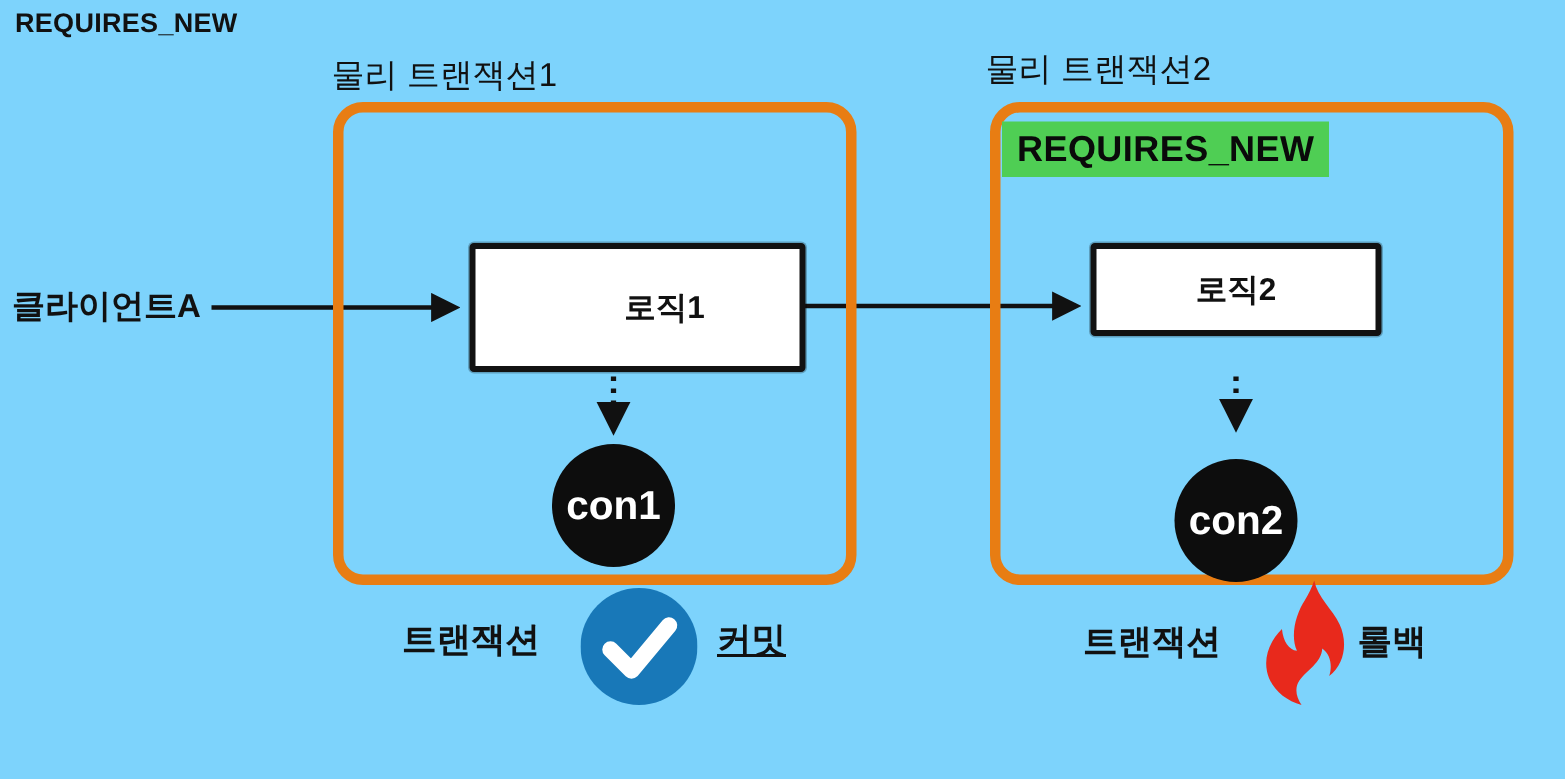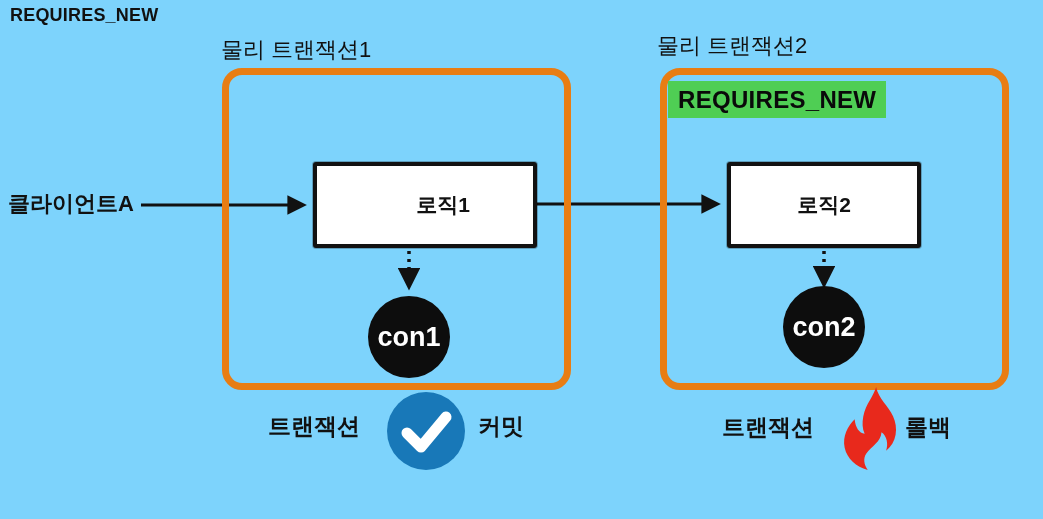--- a/index.html
+++ b/index.html
@@ -21,31 +21,31 @@
     left:668px;top:81px;height:37px;padding:0 10px;display:flex;align-items:center;
     background:#4FCE54;font-size:24px;font-weight:700;letter-spacing:.3px;color:#0a0a0a;
   }
   .logic-box{
     border:4px solid #121212;background:#ffffff;box-sizing:border-box;border-radius:3px;
     display:flex;align-items:center;justify-content:center;
     font-size:21px;font-weight:700;
     box-shadow:0 0 0 1px rgba(0,0,0,.25);
   }
   #logic1-box{left:313px;top:162px;width:224px;height:86px;padding-left:36px;}
-  #logic2-box{left:727px;top:162px;width:194px;height:86px;}
+  #logic2-box{left:727px;top:162px;width:194px;height:62px;}
   .con-circle{
     width:82px;height:82px;border-radius:50%;background:#0d0d0d;color:#ffffff;
     display:flex;align-items:center;justify-content:center;font-size:27px;font-weight:700;
   }
   #con1-circle{left:368px;top:296px;}
-  #con2-circle{left:783px;top:286px;}
+  #con2-circle{left:783px;top:306px;}
   #client-label{left:8px;top:189px;font-size:22px;font-weight:800;}
   .status-text{font-size:23px;font-weight:800;}
   #tx1-status-prefix{left:268px;top:411px;}
-  #tx1-status-label{left:478px;top:411px;}
+  #tx1-status-label{left:478px;top:411px;text-decoration:underline;}
   #tx2-status-prefix{left:722px;top:412px;}
   #tx2-status-label{left:905px;top:412px;}
   #commit-icon{left:387px;top:392px;width:78px;height:78px;}
   #rollback-icon{left:831px;top:387px;width:78px;height:86px;}
   #footer-caption{left:521px;top:479px;font-size:23px;font-weight:800;}
   #arrow-layer{left:0;top:0;width:1043px;height:519px;}
 </style>
 </head>
 <body>
 

